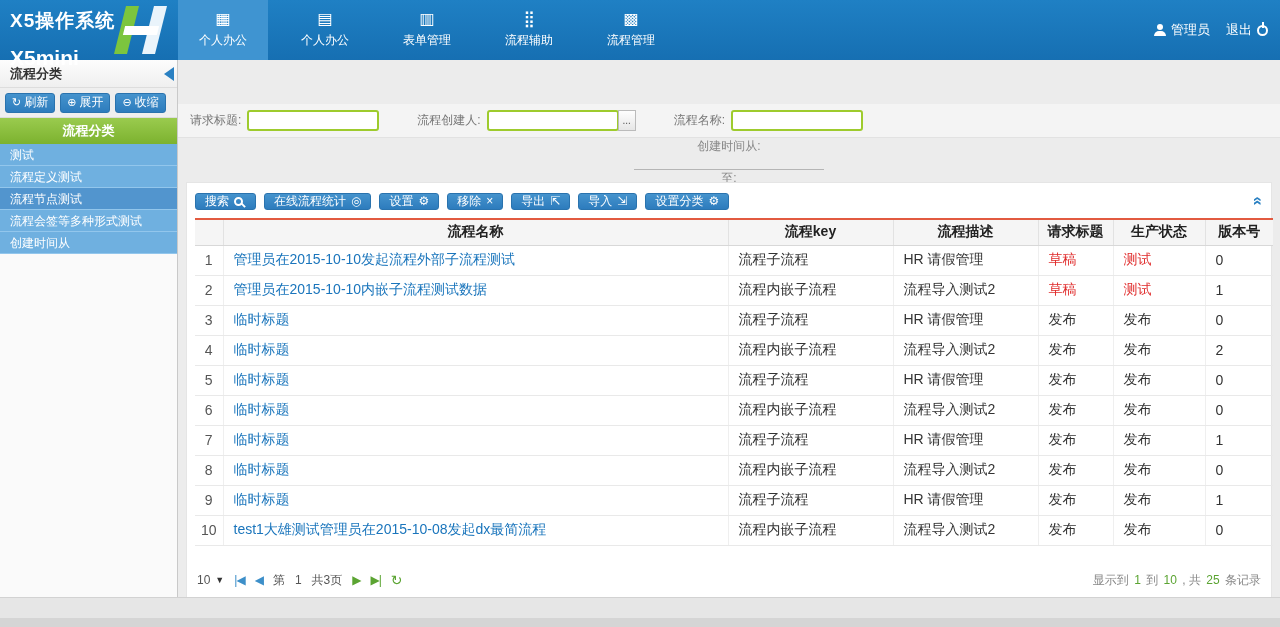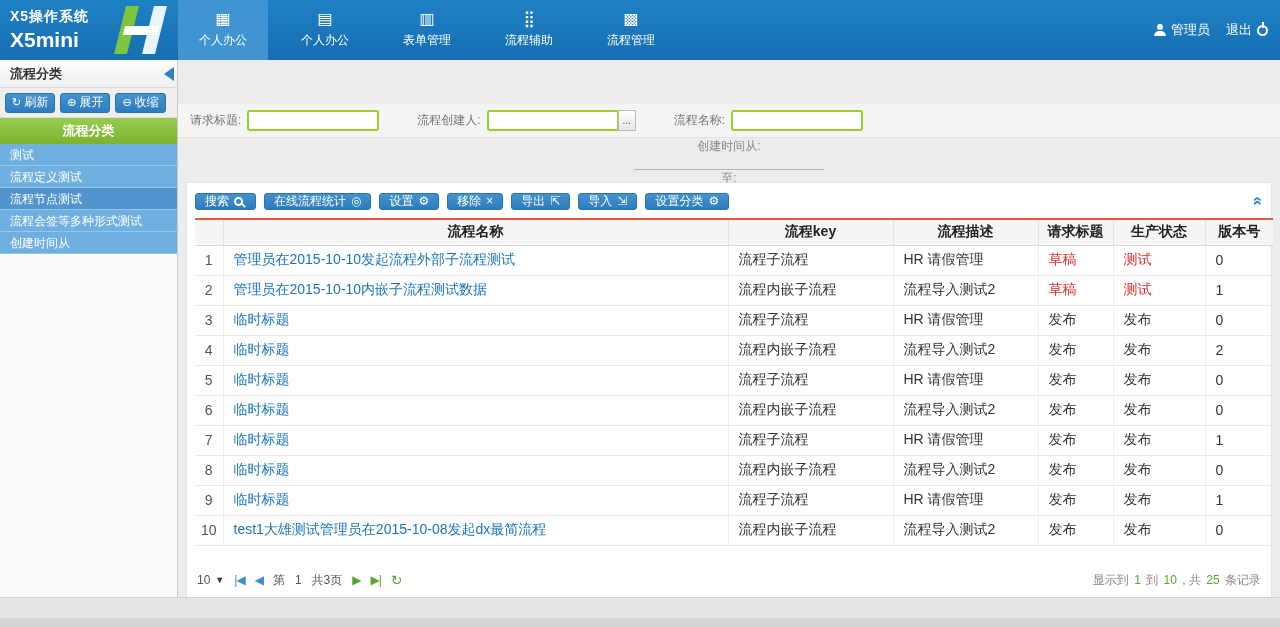--- a/index.html
+++ b/index.html
@@ -4,22 +4,22 @@
 <style>
   * { box-sizing: border-box; margin: 0; padding: 0; }
   html,body { background:#bbb; }
   .screen{position:relative;width:1280px;height:627px;background:#e9e9e9;
     font-family:"Liberation Sans","DejaVu Sans",sans-serif;overflow:hidden;}
 
   
   .topbar{position:absolute;top:0;left:0;width:100%;height:60px;
     background:linear-gradient(#1f80c4,#166fb2);color:#fff;z-index:5;}
   .brand{position:absolute;left:10px;top:8px;}
-  .app-title{font-size:14px;font-weight:bold;letter-spacing:1px;}
-  .app-sub{font-size:21px;font-weight:bold;margin-top:2px;}
+  .app-title{font-size:19px;font-weight:bold;letter-spacing:1px;}
+  .app-sub{font-size:21px;font-weight:bold;margin-top:12px;}
   .logo{position:absolute;left:112px;top:6px;width:58px;height:48px;}
   .logo .b1{position:absolute;left:8px;top:0;width:13px;height:48px;background:#7cc53e;transform:skewX(-14deg);}
   .logo .b2{position:absolute;left:36px;top:0;width:13px;height:48px;background:#eaf4fb;transform:skewX(-14deg);}
   .logo .b3{position:absolute;left:12px;top:20px;width:34px;height:9px;background:#fff;transform:skewX(-14deg);}
   .main-nav{position:absolute;left:178px;top:0;height:60px;display:flex;}
   .nav-item{width:90px;height:60px;display:flex;flex-direction:column;align-items:center;
     justify-content:center;gap:5px;cursor:pointer;margin-right:12px;font-size:12px;}
   .nav-item.active{background:#3f94d1;}
   .nav-icon{font-size:16px;line-height:1;}
   .user-area{position:absolute;right:12px;top:0;height:60px;display:flex;align-items:center;gap:16px;font-size:13px;}

